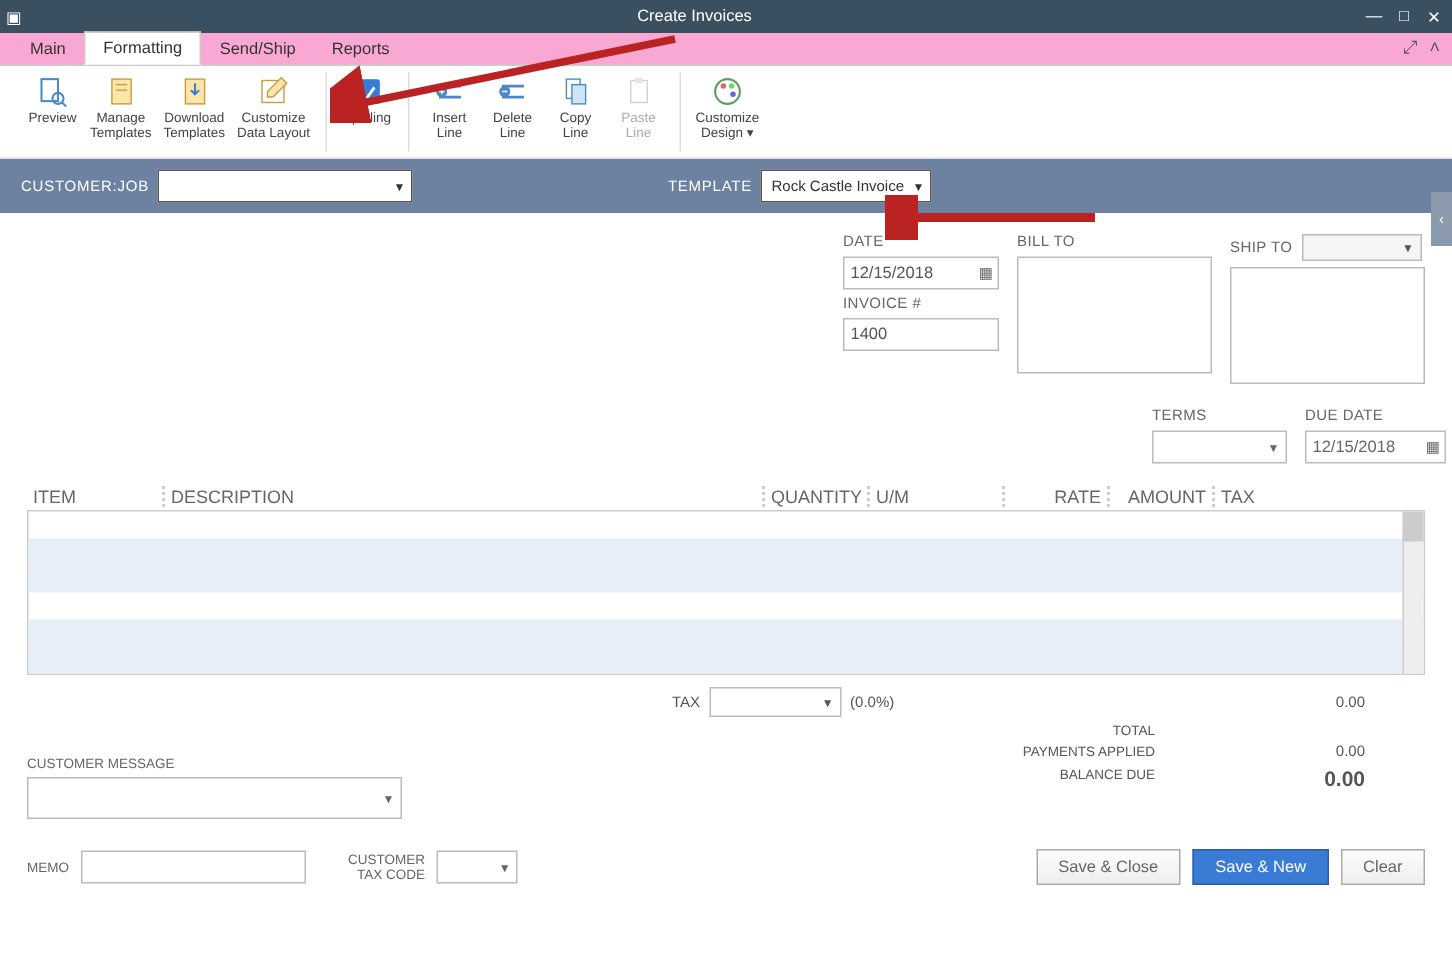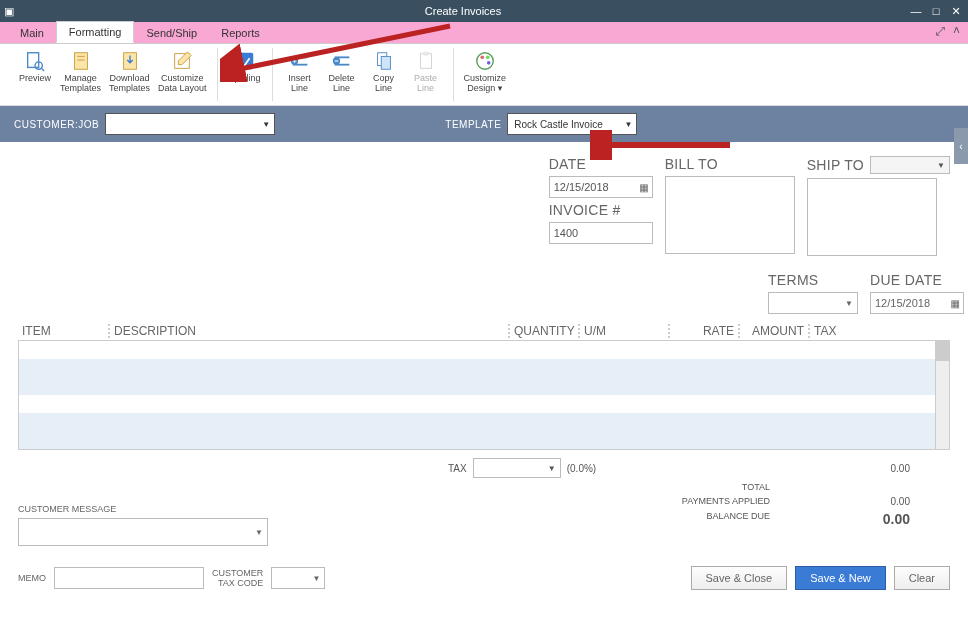--- a/index.html
+++ b/index.html
@@ -22,30 +22,30 @@
 .ribbon-btn { display: flex; flex-direction: column; align-items: center; justify-content: flex-start; padding: 2px 4px; cursor: pointer; text-align: center; line-height: 1.1; min-width: 42px; }
 .ribbon-btn.disabled { opacity: 0.45; cursor: default; }
 .ribbon-icon { width: 22px; height: 22px; margin-bottom: 2px; }
 
 .cust-bar { background: #6c82a0; height: 36px; display: flex; align-items: center; padding: 0 14px; color: #fff; font-size: 10px; }
 .cust-bar label { letter-spacing: 0.5px; }
 .cust-bar .dd { background: #fff; border: 1px solid #555; height: 22px; display: flex; align-items: center; justify-content: flex-end; padding: 0 4px; margin-left: 6px; cursor: pointer; color: #333; }
 .cust-bar .dd .arrow { font-size: 8px; }
 .cust-bar .customer-dd { width: 170px; }
 .cust-bar .template-label { margin-left: 170px; }
-.cust-bar .template-dd { width: 130px; justify-content: space-between; padding-left: 6px; }
+.cust-bar .template-dd { width: 114px; justify-content: space-between; padding-left: 6px; }
 
 .side-collapse { position: absolute; right: 0; top: 128px; width: 14px; height: 36px; background: #8a99ac; display: flex; align-items: center; justify-content: center; color: #fff; cursor: pointer; font-size: 10px; }
 
 .form-area { padding: 14px 18px; position: relative; height: calc(637px - 22px - 22px - 62px - 36px); }
 .inv-title { font-size: 30px; color: #555; font-weight: normal; }
 
 .top-fields { position: absolute; top: 14px; right: 18px; display: flex; gap: 12px; font-size: 9px; color: #555; }
 .field-col { display: flex; flex-direction: column; gap: 4px; }
-.field-label { font-size: 14px; color: #666; letter-spacing: 0.3px; }
+.field-label { font-size: 10px; color: #666; letter-spacing: 0.3px; }
 .txtbox { border: 1px solid #bbb; background: #fff; height: 22px; padding: 0 4px; font-size: 11px; display: flex; align-items: center; position: relative; }
 .txtbox .cal { position: absolute; right: 3px; font-size: 10px; color: #666; }
 .date-box { width: 104px; }
 .invnum-box { width: 104px; }
 .addr-box { border: 1px solid #bbb; background: #fff; width: 130px; height: 78px; }
 .ship-dd { width: 80px; height: 18px; border: 1px solid #bbb; background: #f5f5f5; display: flex; align-items: center; justify-content: flex-end; padding: 0 4px; font-size: 8px; }
 
 .terms-row { position: absolute; top: 130px; right: 4px; display: flex; gap: 12px; font-size: 9px; color: #666; }
 .terms-dd { width: 90px; height: 22px; border: 1px solid #bbb; display: flex; align-items: center; justify-content: flex-end; padding: 0 4px; }
 
@@ -319,21 +319,21 @@
   <div class="cust-msg">
     <span>CUSTOMER MESSAGE</span>
     <div class="msg-dd">
         <span style="font-size:8px">▼</span>
       </div>
   </div>
 
   <div class="bottom-row">
     <span>MEMO</span>
     <div class="memo-box"></div>
-    <span style="white-space:pre-line;text-align:right">CUSTOMER
+    <span style="margin-left:20px;white-space:pre-line;text-align:right">CUSTOMER
 TAX CODE</span>
     <div class="taxcode-dd">
         <span style="font-size:8px">▼</span>
       </div>
     <div class="spacer"></div>
     <div class="btn">
         <span>Save &amp; Close</span>
       </div>
     <div class="btn primary">
         <span>Save &amp; New</span>

